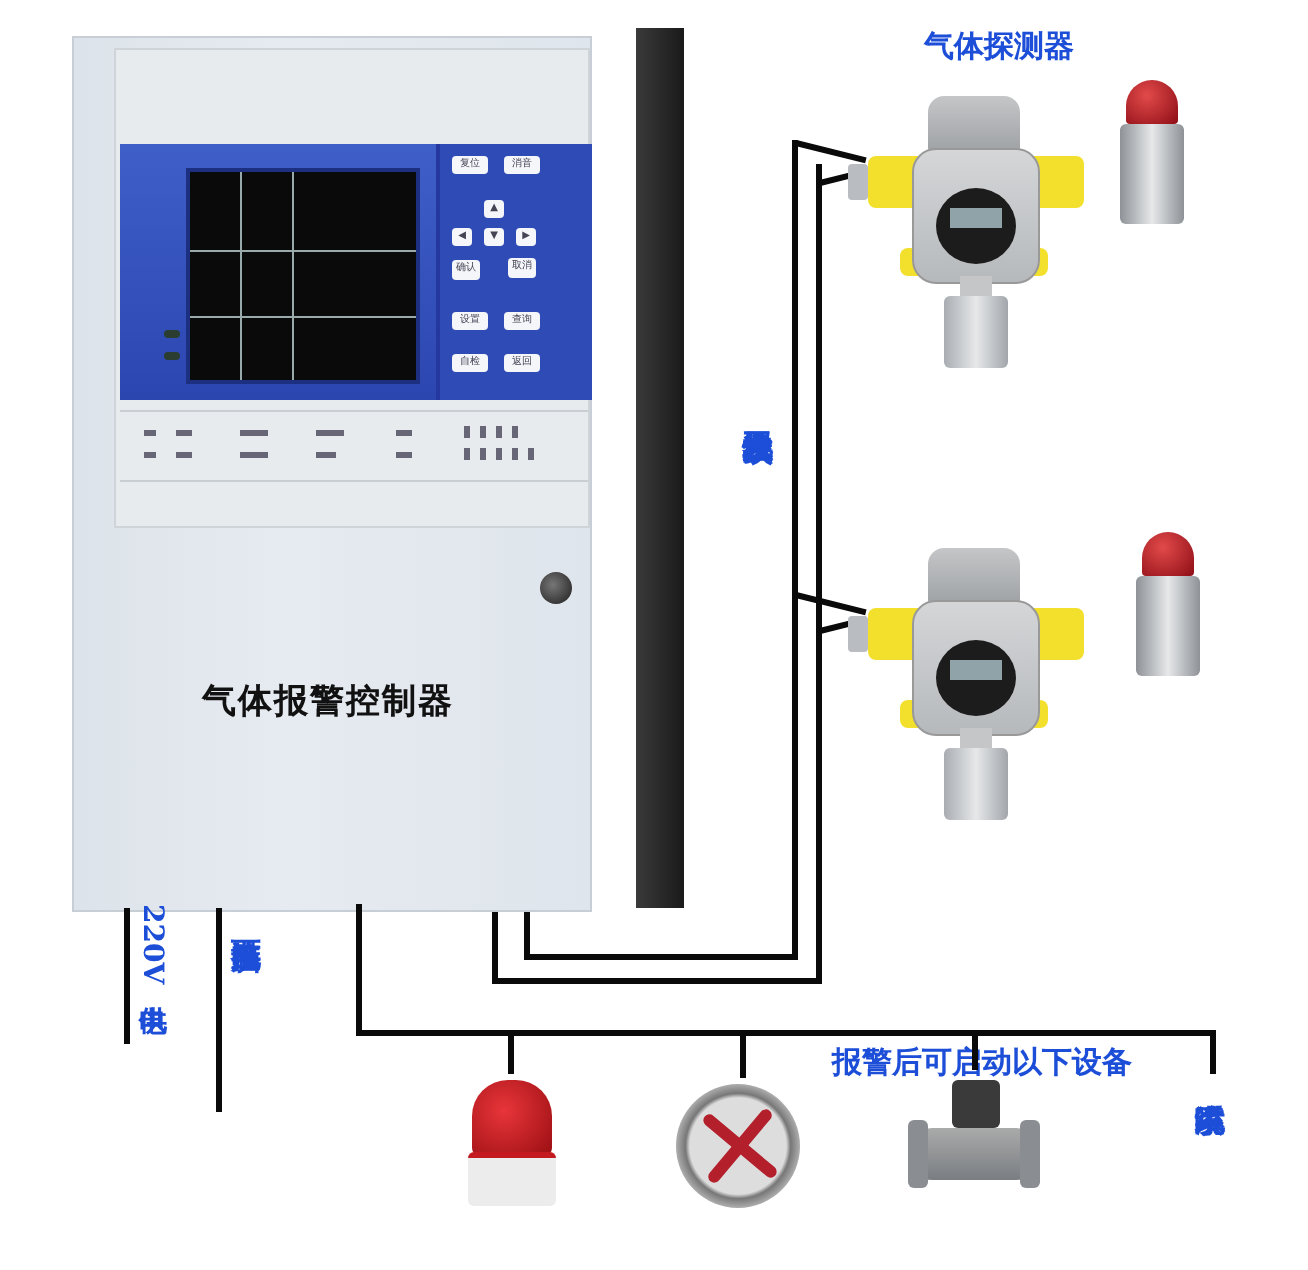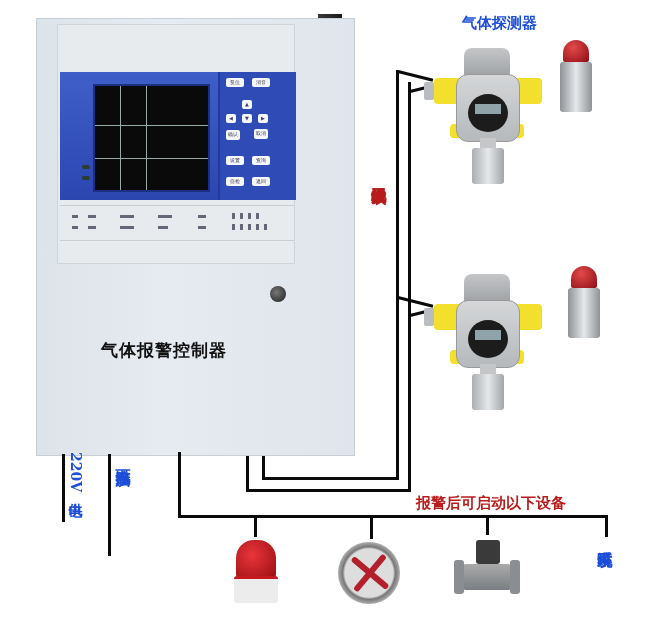--- a/index.html
+++ b/index.html
@@ -1,37 +1,37 @@
 <!DOCTYPE html>
 <html><head>
 <meta charset="utf-8">
 <style>
   html,body{margin:0;padding:0;background:#ffffff;}
   body{width:654px;height:635px;position:relative;overflow:hidden;font-family:"DejaVu Serif","Liberation Serif",serif;}
   .abs{position:absolute;}
   
   .cab-side{position:absolute;left:318px;top:14px;width:24px;height:440px;background:linear-gradient(90deg,#3a3a3a,#1a1a1a);}
-  .cab{position:absolute;left:36px;top:18px;width:319px;height:438px;background:linear-gradient(90deg,#dde3ea,#e6ebf1 40%,#dfe5ec);border:1px solid #c7ced6;box-sizing:border-box;}
+  .cab{position:absolute;left:36px;top:18px;width:260px;height:438px;background:linear-gradient(90deg,#dde3ea,#e6ebf1 40%,#dfe5ec);border:1px solid #c7ced6;box-sizing:border-box;}
   .panel{position:absolute;left:20px;top:5px;width:238px;height:240px;background:#e7ebee;border:1px solid #cfd4d9;box-sizing:border-box;}
   .blue{position:absolute;left:2px;top:47px;width:234px;height:128px;background:linear-gradient(180deg,#3f5fc8,#2c46b0);}
   .blue-right{position:absolute;left:158px;top:0;width:76px;height:128px;background:#2f4bb5;border-left:2px solid #2438a0;}
   .lcd{position:absolute;left:33px;top:12px;width:113px;height:104px;background:#0a0a0a;border:2px solid #1d2f80;}
   .lcd .v{position:absolute;top:0;bottom:0;width:1px;background:#9aa;}
   .lcd .h{position:absolute;left:0;right:0;height:1px;background:#9aa;}
   .key{position:absolute;background:#f4f6fa;border-radius:2px;font-size:5px;color:#445;text-align:center;line-height:9px;}
   .led{position:absolute;width:8px;height:4px;background:#2b3d30;border-radius:2px;}
   .strip{position:absolute;left:2px;top:180px;width:234px;height:34px;border-top:1px solid #c9ced3;border-bottom:1px solid #c9ced3;}
   .strip span{position:absolute;height:3px;background:#667;}
   .lock{position:absolute;left:233px;top:267px;width:16px;height:16px;border-radius:50%;background:radial-gradient(circle at 40% 40%,#777,#1c1c1c);}
   .cab-title{position:absolute;left:64px;top:320px;font-size:17px;font-weight:bold;color:#111;letter-spacing:1px;}
   
   .w{position:absolute;background:#0a0a0a;}
   
   .vt{position:absolute;writing-mode:vertical-rl;font-weight:bold;}
-  .red{color:#b91c1c;}
+  .red{color:#1d4ed8;margin-top:28px;}
   .blk{color:#1d4ed8;}
   
   .det{position:absolute;width:120px;height:150px;}
   .det .body{position:absolute;left:28px;top:30px;width:62px;height:66px;background:linear-gradient(180deg,#d4d6d8,#b6b9bc);border-radius:12px;border:1px solid #999;}
   .det .arm{position:absolute;left:6px;top:34px;width:108px;height:26px;background:#f2e02c;border-radius:4px;}
   .det .foot{position:absolute;left:22px;top:80px;width:74px;height:14px;background:#f2e02c;border-radius:4px;}
   .det .cap{position:absolute;left:36px;top:4px;width:46px;height:30px;background:linear-gradient(180deg,#c4c6c8,#9c9fa2);border-radius:8px 8px 4px 4px;}
   .det .win{position:absolute;left:40px;top:50px;width:40px;height:38px;border-radius:50%;background:#1c1c1c;}
   .det .screen{position:absolute;left:47px;top:60px;width:26px;height:10px;background:#8fa3a8;}
   .det .sensor{position:absolute;left:44px;top:104px;width:32px;height:36px;background:linear-gradient(90deg,#a9adb1,#e6e8ea,#a2a6aa);border-radius:3px;}

